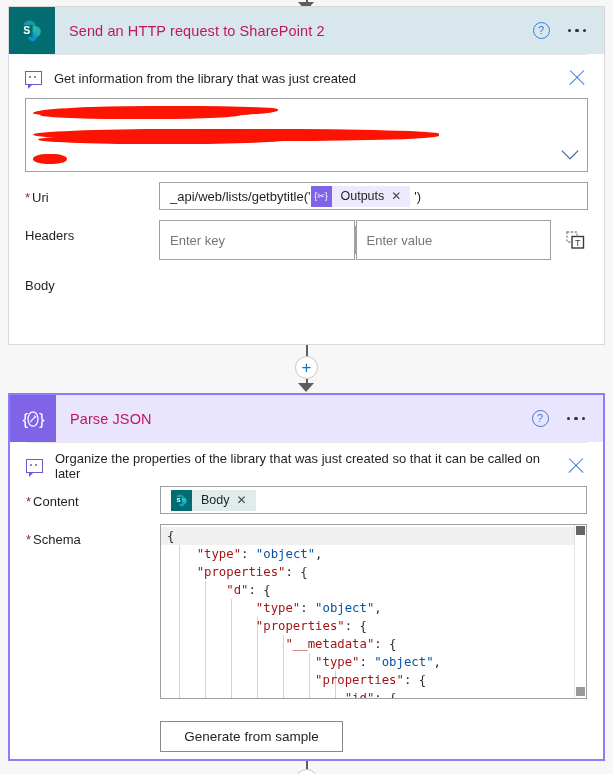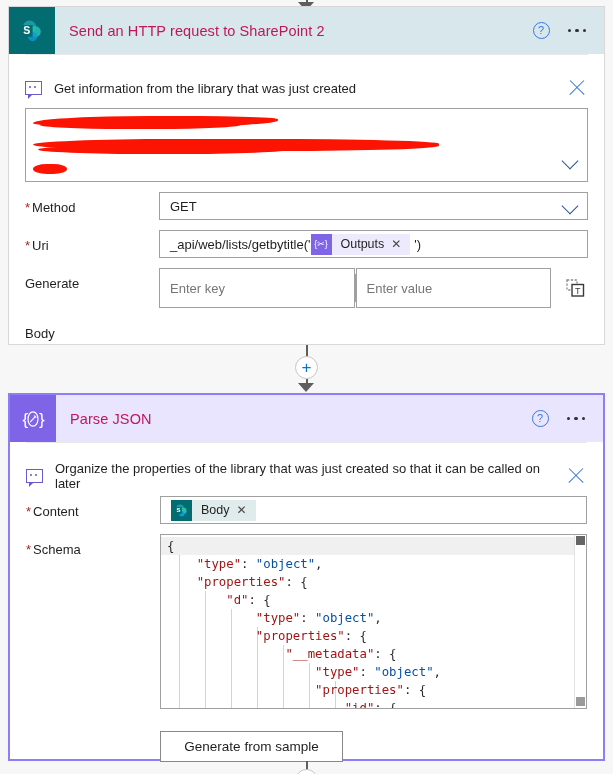--- a/index.html
+++ b/index.html
@@ -131,21 +131,21 @@
   .card-body { padding: 0 16px; position: relative; }
   .divider {
     height: 1px;
     background: #e8e8e8;
     margin: 0 0 0 0;
   }
   .comment-row {
     display: flex;
     align-items: center;
     height: 40px;
-    padding-top: 13px;
+    padding-top: 3px;
     position: relative;
   }
   .comment-icon {
     width: 17px; height: 14px;
     position: relative;
     flex: 0 0 17px;
     border: 1.4px solid #6a5acd;
     box-sizing: border-box;
   }
   .comment-icon::after {
@@ -424,52 +424,41 @@
               <span class="redact r1b"></span>
               <span class="redact r2"></span>
               <span class="redact r2b"></span>
               <span class="redact r3"></span>
             </div>
             <span class="chevron"></span>
           </div>
         </div>
       </div>
 
-      <div class="field-row">
-        <div class="field-label">
-          <span class="req">*</span><span>Method</span>
-        </div>
-        <div class="field-control">
-          <div class="input-box">
-            <span>GET</span>
-            <span class="chevron"></span>
-          </div>
-        </div>
-      </div>
 
       <div class="field-row">
         <div class="field-label">
           <span class="req">*</span><span>Uri</span>
         </div>
         <div class="field-control">
           <div class="input-box">
             <span>_api/web/lists/getbytitle('</span>
             <span class="token purple">
               <span class="tok-icon">{✂}</span>
               <span class="tok-label">Outputs</span>
               <span class="tok-x">✕</span>
             </span>
             <span style="padding-left:4px;">')</span>
           </div>
         </div>
       </div>
 
       <div class="field-row">
         <div class="field-label">
-          <span>Generate</span>
+          <span>Headers</span>
         </div>
         <div class="field-control">
           <div class="kv-wrap">
             <div class="kv-box">
               <span class="placeholder">Enter key</span>
             </div>
             <div class="kv-divider"></div>
             <div class="kv-box">
               <span class="placeholder">Enter value</span>
             </div>

